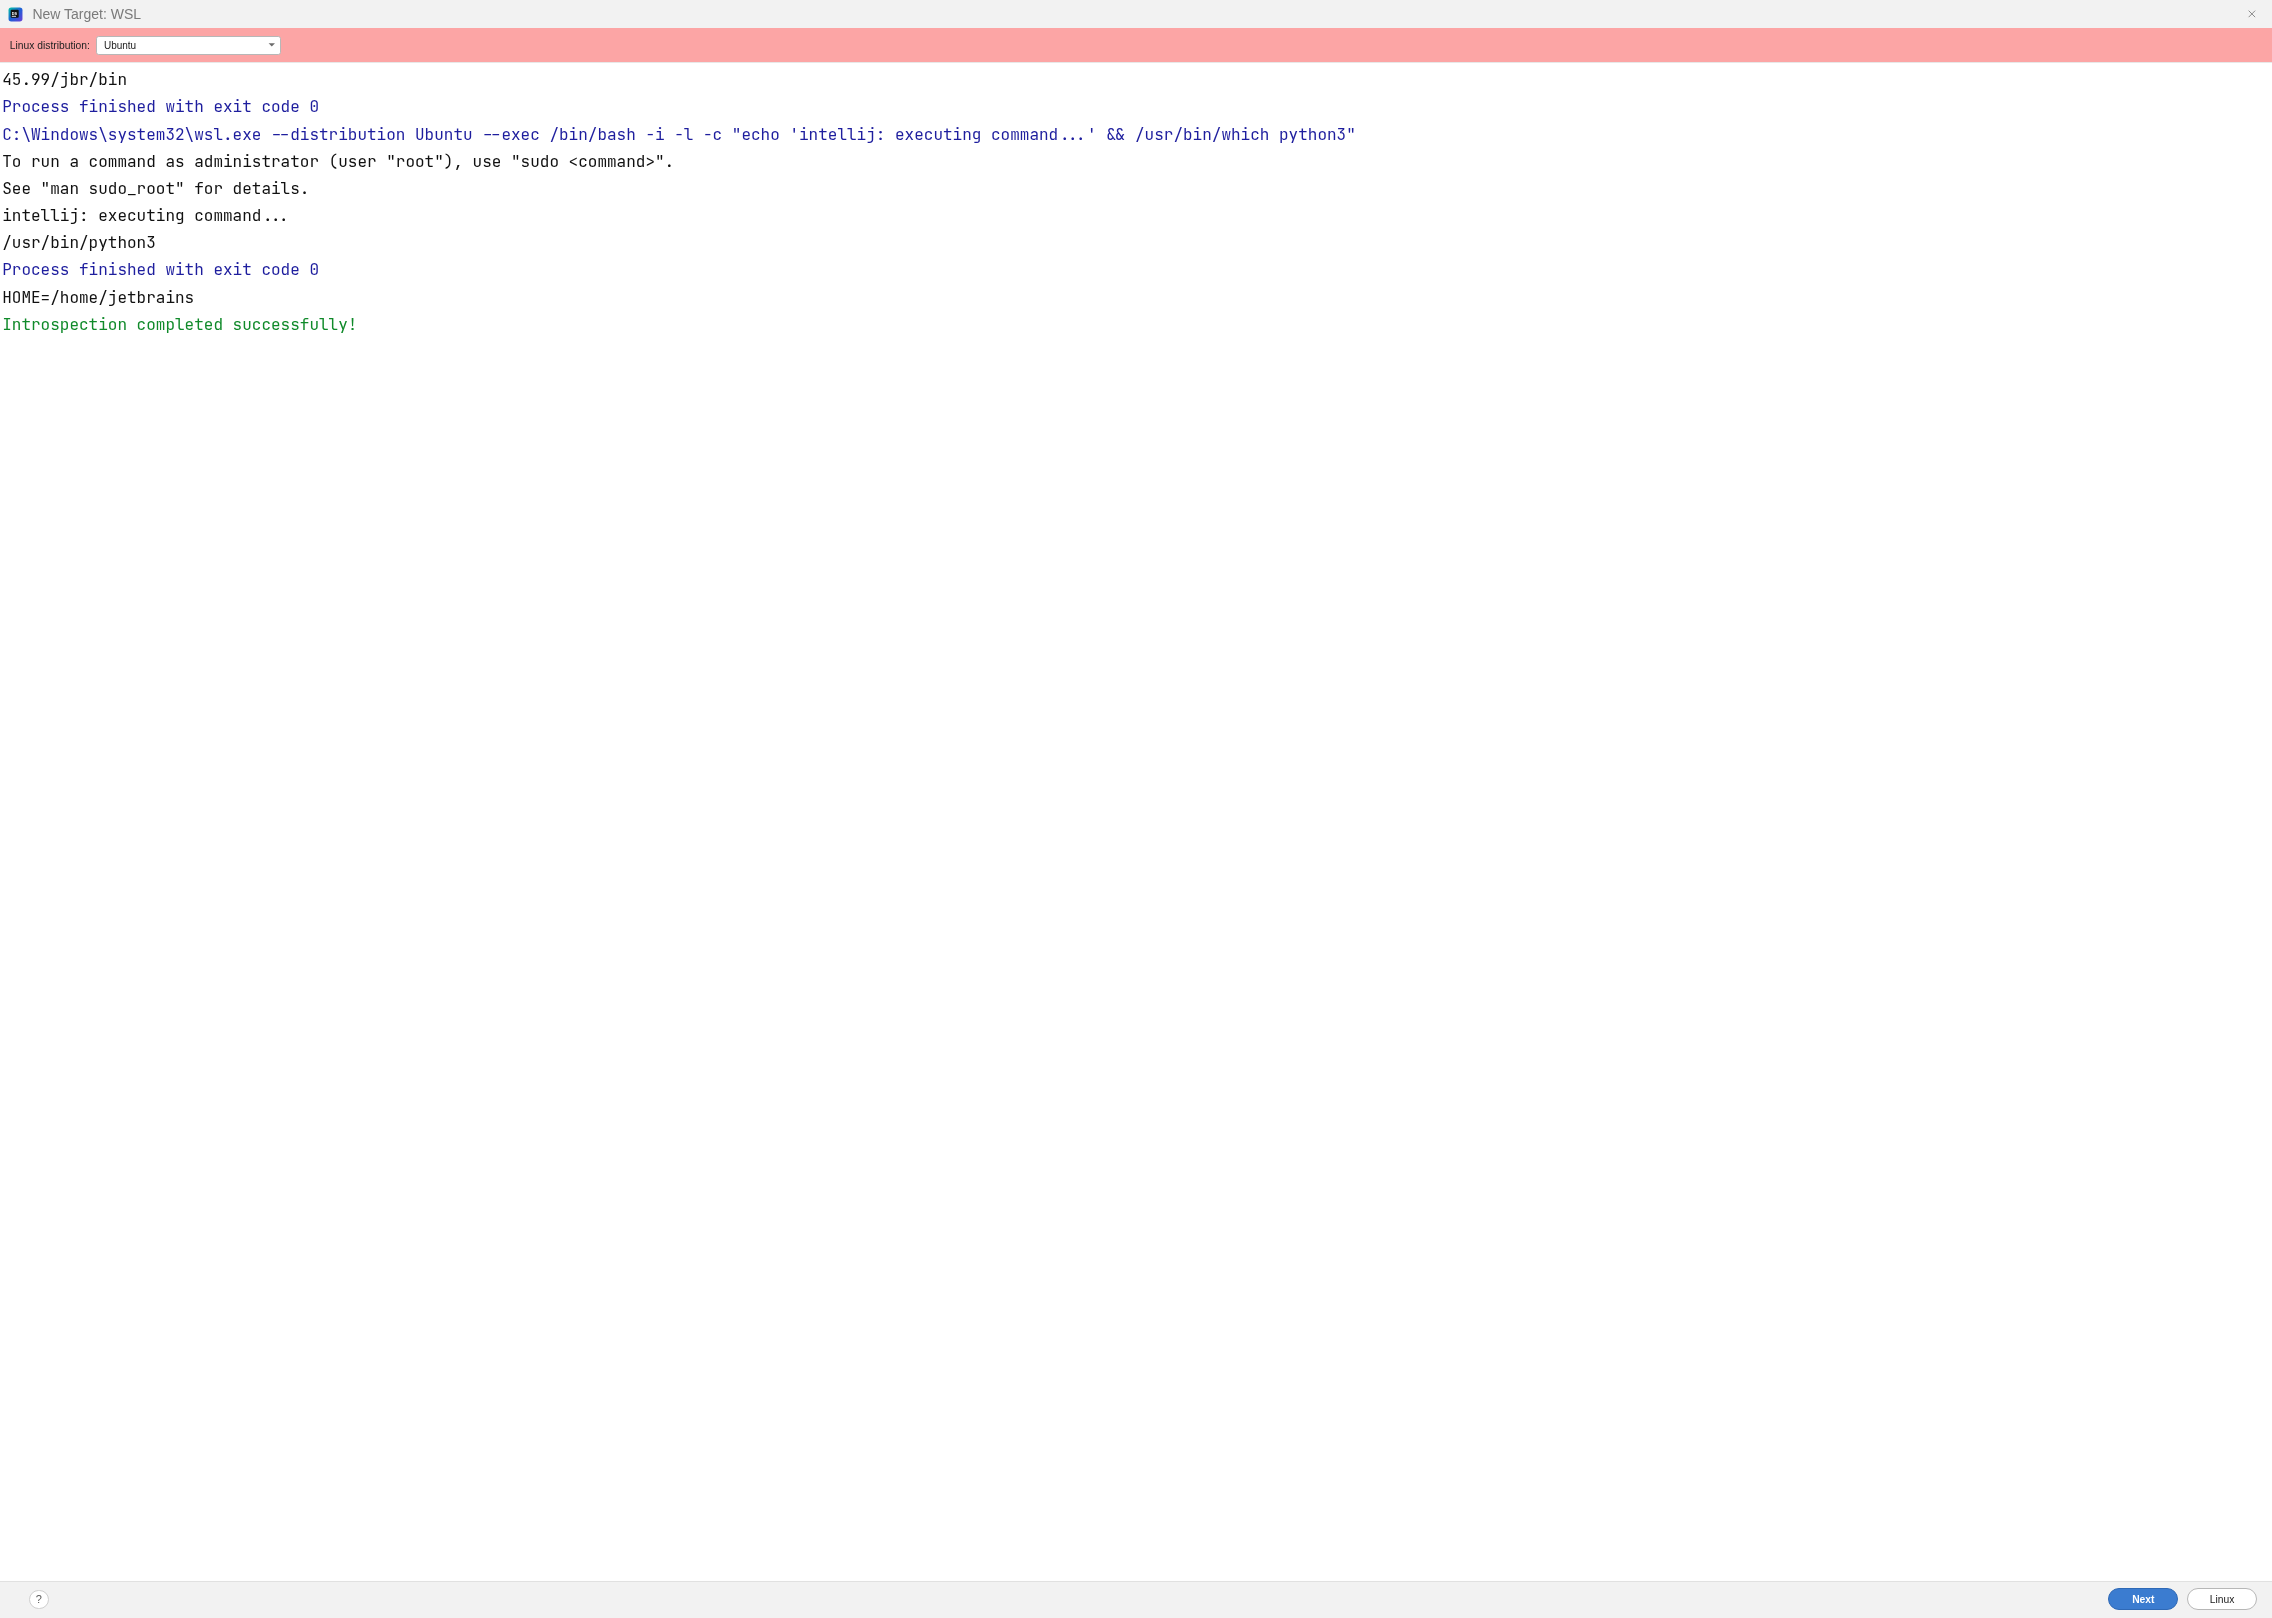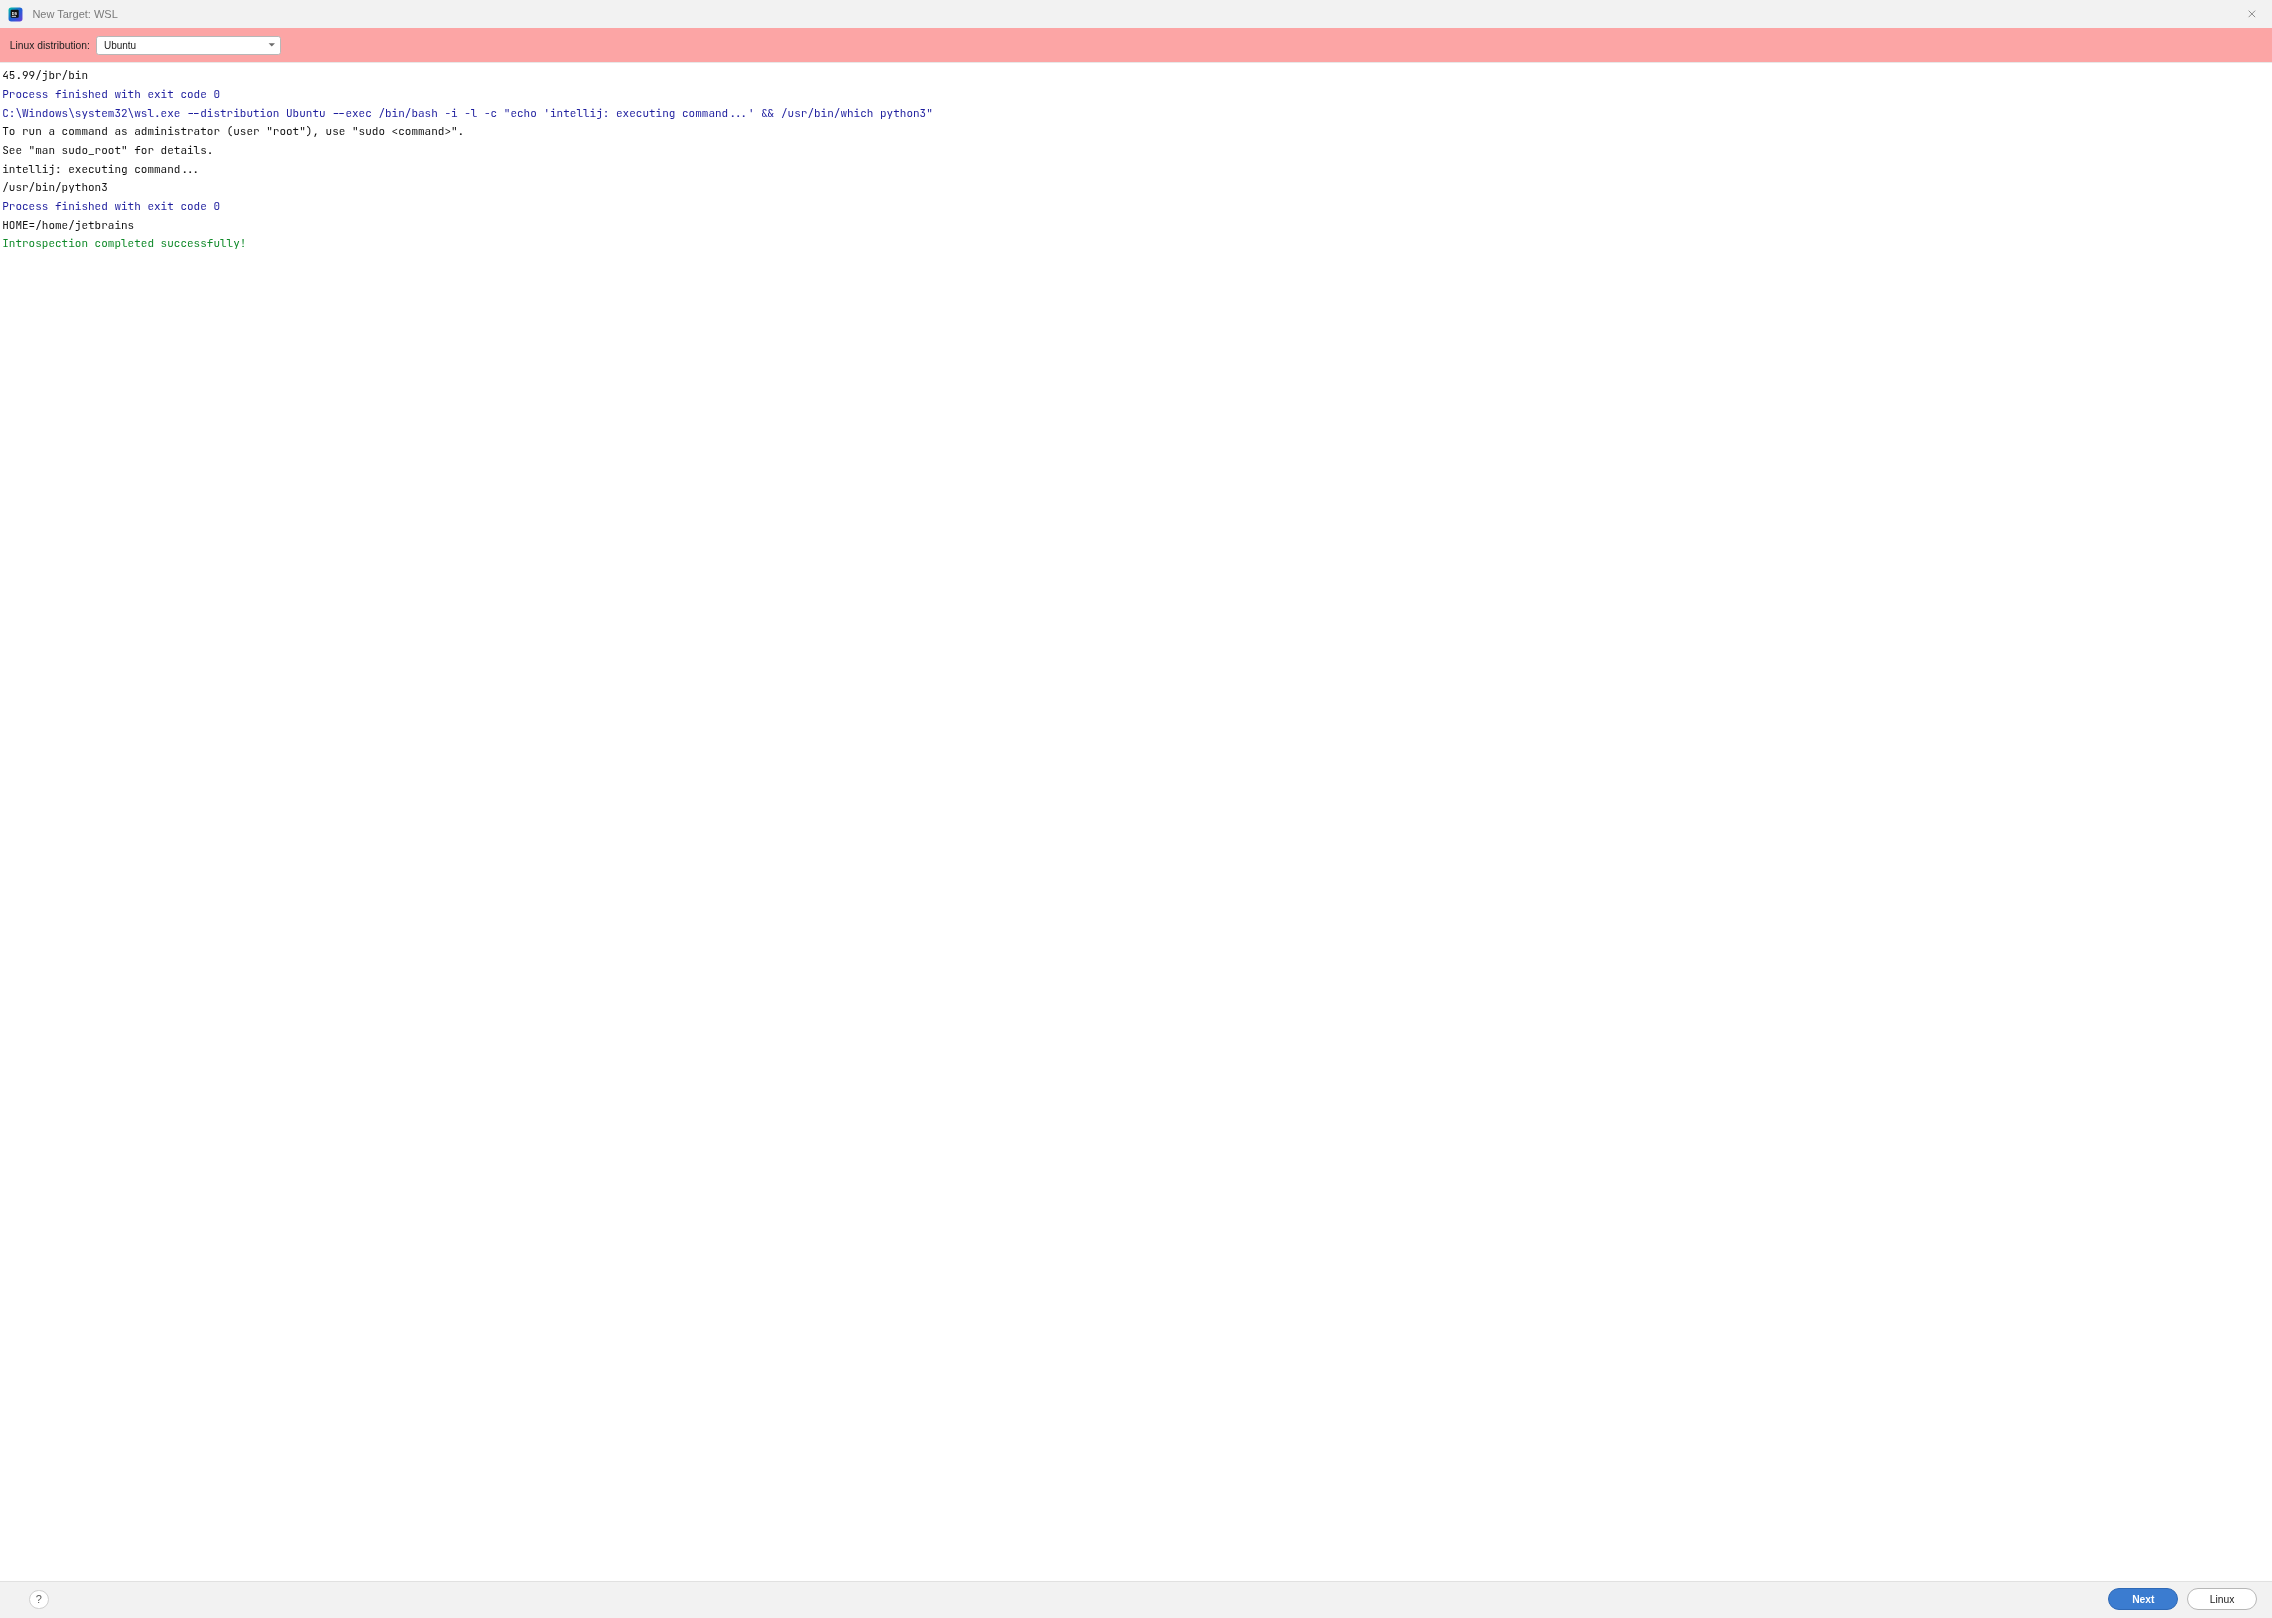--- a/index.html
+++ b/index.html
@@ -18,21 +18,21 @@
     background: #f2f2f2;
     padding: 5.4px 11px 5.4px 7.6px;
     min-height: 26px;
   }
   .app-icon {
     width: 15px; height: 15px; border-radius: 2.7px;
     display: inline-flex; align-items: center; justify-content: center;
     margin-right: 9.8px; position: relative;
   }
   .app-icon svg { width: 15px; height: 15px; }
-  .title-text { color: #7a7a7a; font-size: 11px; }
+  .title-text { color: #7a7a7a; font-size: 14px; }
   .spacer { flex: 1; }
   .close-btn {
     width: 17.4px; height: 17.4px; display:flex; align-items:center; justify-content:center;
     color: #6b6b6b; cursor: pointer; border-radius:2.2px;
   }
   .close-btn svg { width:9.8px; height:9.8px; stroke:#6b6b6b; stroke-width:1.4; }
 
   
   .subtitle-row {
     background:#f2f2f2;
@@ -69,21 +69,21 @@
   .select-caret svg{ width:7.6px; height:7.6px; fill:#6b6b6b; }
 
   
   .console-wrap { flex:1; overflow:hidden; position:relative; }
   .console {
     height:100%;
     overflow-y:auto;
     overflow-x:hidden;
     padding: 3.3px 2.2px 11px 2.2px;
     font-family: "JetBrains Mono", "Consolas", "Menlo", monospace;
-    font-size:11px;
+    font-size:16px;
     line-height:1.7;
     white-space:pre-wrap;
     word-break:break-all;
   }
   .console::-webkit-scrollbar { width:6.5px; }
   .console::-webkit-scrollbar-track { background:transparent; }
   .console::-webkit-scrollbar-thumb { background:#c8c8c8; border-radius:3.3px; }
   .c-line { display:block; }
   .c-black{ color:#111; }
   .c-blue{ color:#1e1e9e; }

